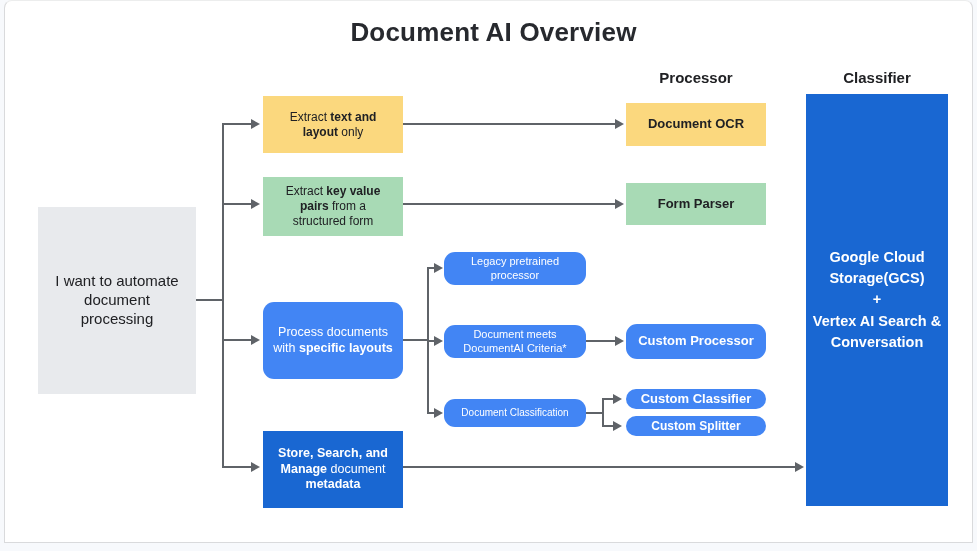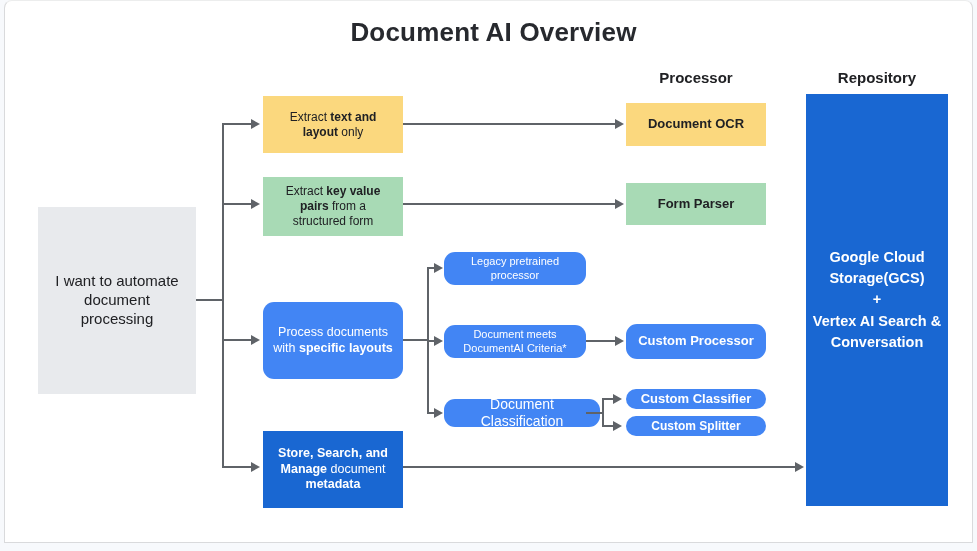--- a/index.html
+++ b/index.html
@@ -30,42 +30,42 @@
 </style>
 </head>
 <body>
 
 <div class="stage">
   <div class="canvas">
 
     <div class="title">Document AI Overview</div>
 
     <div class="col-header" style="left:621px;top:68px;width:140px;text-align:center;">Processor</div>
-    <div class="col-header" style="left:801px;top:68px;width:142px;">Repository</div>
+    <div class="col-header" style="left:801px;top:68px;width:142px;">Classifier</div>
 
     <div class="box grayb pre" style="left:33px;top:206px;width:158px;height:187px;font-size:15px;">I want to automate
 document
 processing</div>
 
     <div class="box yellow" style="left:258px;top:95px;width:140px;height:57px;font-size:12px;padding:4px 10px;">
         <span><span>Extract </span><span style="font-weight: 700;">text and layout</span><span> only</span></span>
       </div>
     <div class="box green" style="left:258px;top:176px;width:140px;height:59px;font-size:12px;padding:4px 22px;">
         <span><span>Extract </span><span style="font-weight: 700;">key value pairs</span><span> from a structured form</span></span>
       </div>
     <div class="box blue" style="left:258px;top:301px;width:140px;height:77px;font-size:12.5px;padding:4px 8px;">
         <span><span>Process documents with </span><span style="font-weight: 700;">specific layouts</span></span>
       </div>
     <div class="box darkblue" style="left:258px;top:430px;width:140px;height:77px;font-size:12.5px;padding:4px 8px;">
         <span><span style="font-weight: 700;">Store, Search, and Manage</span><span> document </span><span style="font-weight: 700;">metadata</span></span>
       </div>
 
     <div class="box blue" style="left:439px;top:251px;width:142px;height:33px;font-size:11px;padding:2px 14px;">Legacy pretrained processor</div>
     <div class="box blue" style="left:439px;top:324px;width:142px;height:33px;font-size:11px;padding:2px 10px;">Document meets DocumentAI Criteria*</div>
-    <div class="box blue" style="left:439px;top:398px;width:156px;height:28px;font-size:14px;padding:2px 6px;">Document Classification</div>
+    <div class="box blue" style="left:439px;top:398px;width:142px;height:28px;font-size:10px;padding:2px 6px;">Document Classification</div>
 
     <div class="box yellow" style="left:621px;top:102px;width:140px;height:43px;font-size:13px;font-weight:700;">Document OCR</div>
     <div class="box green" style="left:621px;top:182px;width:140px;height:42px;font-size:13px;font-weight:700;">Form Parser</div>
     <div class="box blue" style="left:621px;top:323px;width:140px;height:35px;font-size:13px;font-weight:700;">Custom Processor</div>
     <div class="box blue" style="left:621px;top:388px;width:140px;height:20px;font-size:13px;font-weight:700;">Custom Classifier</div>
     <div class="box blue" style="left:621px;top:415px;width:140px;height:20px;font-size:12px;font-weight:700;">Custom Splitter</div>
 
     <div class="box darkblue pre" style="left:801px;top:93px;width:142px;height:412px;font-size:14.5px;font-weight:700;line-height:1.45;">Google Cloud
 Storage(GCS)
 +

